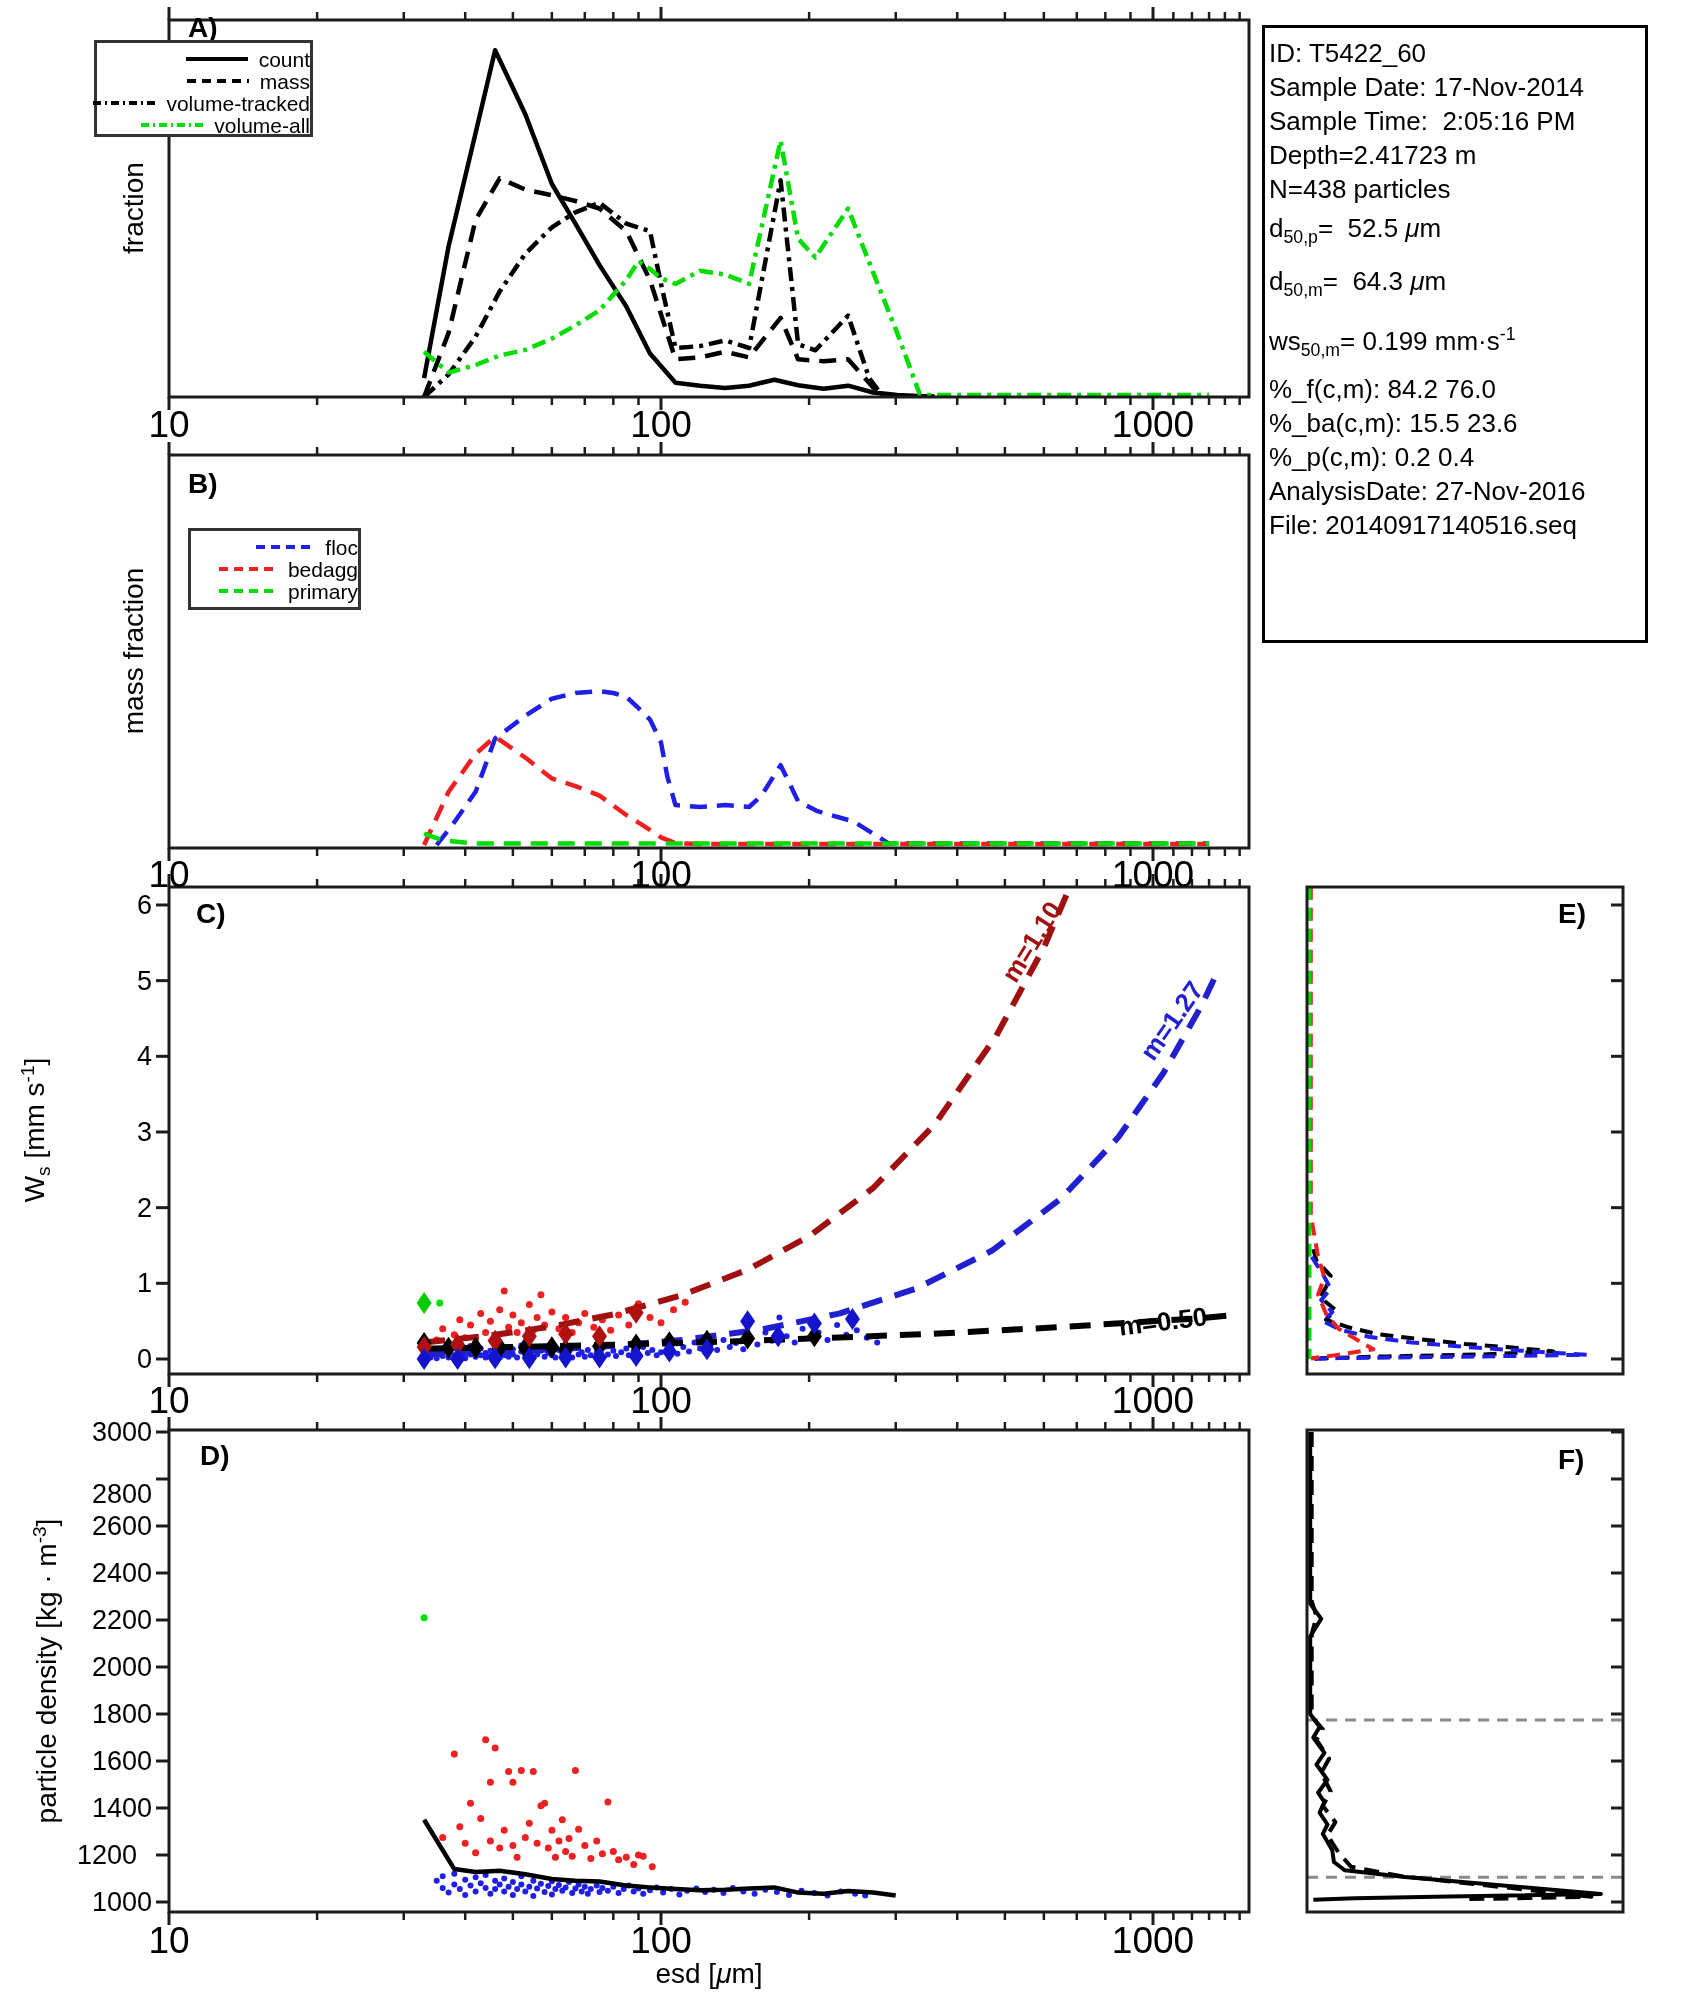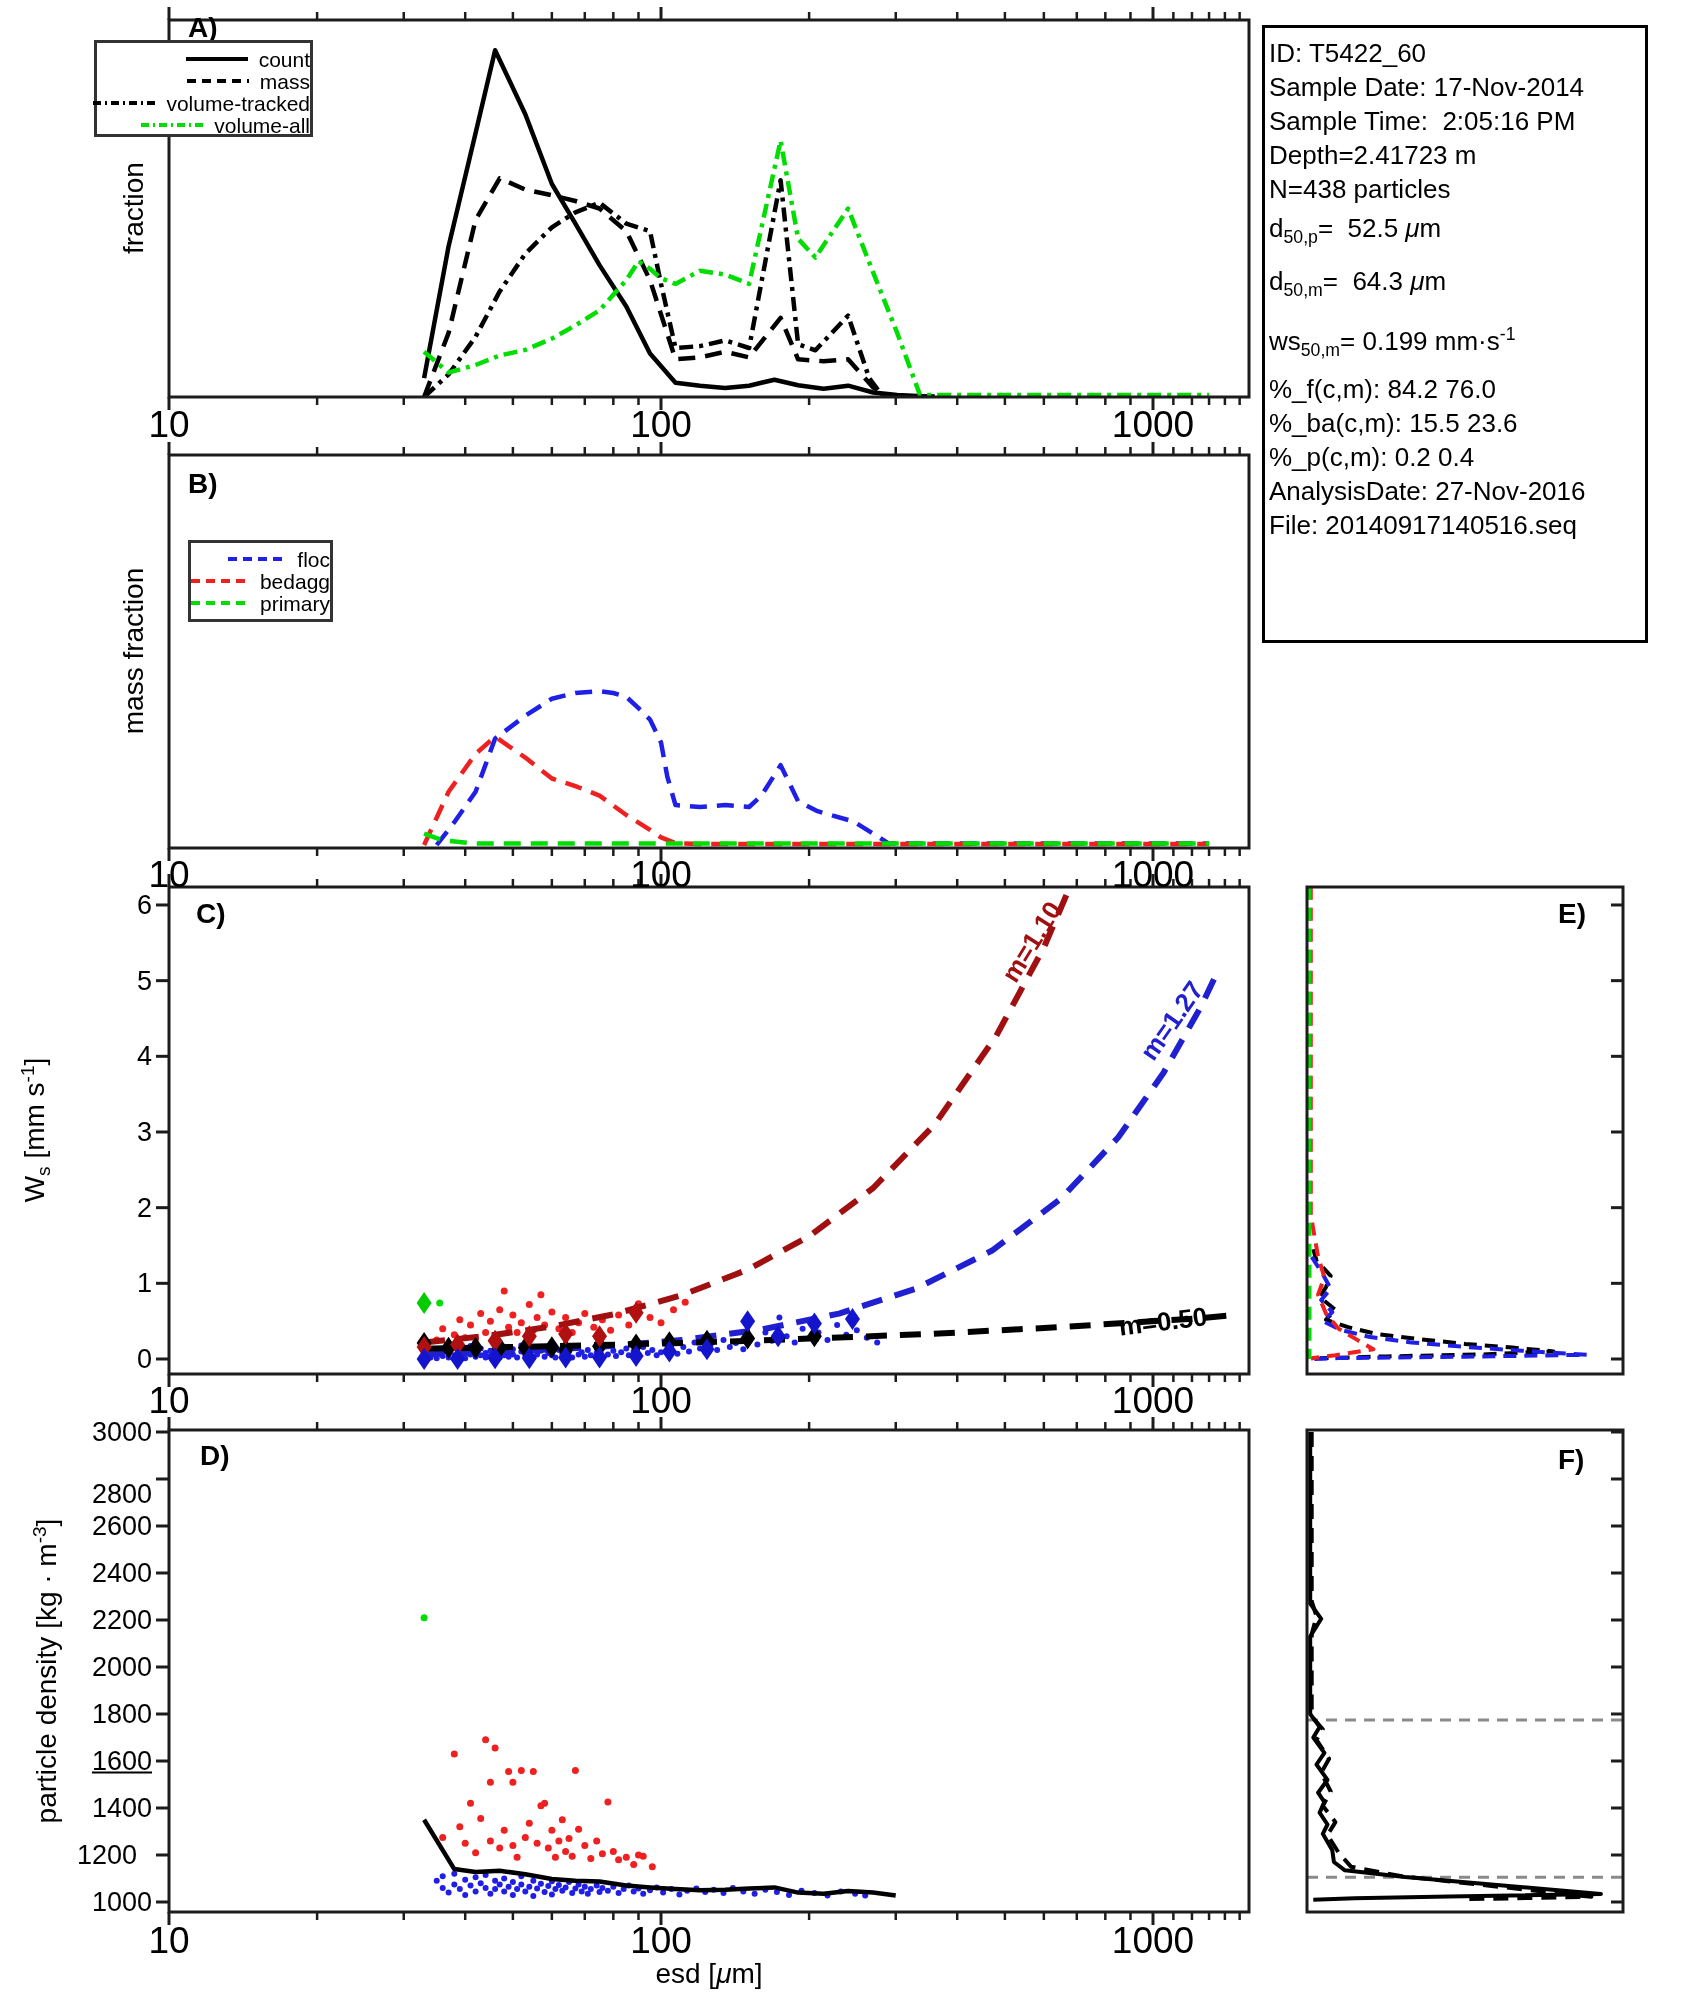--- a/index.html
+++ b/index.html
@@ -681,21 +681,21 @@
       <div class="yticklab" style="left: 62px; top: 1207.66px;">2</div>
       <div class="yticklab" style="left: 62px; top: 1131.99px;">3</div>
       <div class="yticklab" style="left: 62px; top: 1056.32px;">4</div>
       <div class="yticklab" style="left: 62px; top: 980.65px;">5</div>
       <div class="yticklab" style="left: 62px; top: 904.98px;">6</div>
     </div>
   <div id="yticks-d">
       <div class="yticklab" style="left: 62px; top: 1902px;">1000</div>
       <div class="yticklab" style="left: 62px; top: 1855px; text-align: center;">1200</div>
       <div class="yticklab" style="left: 62px; top: 1808px;">1400</div>
-      <div class="yticklab" style="left: 62px; top: 1761px; text-decoration: underline;">1600</div>
+      <div class="yticklab" style="left: 62px; top: 1761px;">1600</div>
       <div class="yticklab" style="left: 62px; top: 1714px;">1800</div>
       <div class="yticklab" style="left: 62px; top: 1667px;">2000</div>
       <div class="yticklab" style="left: 62px; top: 1620px;">2200</div>
       <div class="yticklab" style="left: 62px; top: 1573px;">2400</div>
       <div class="yticklab" style="left: 62px; top: 1526px;">2600</div>
       <div class="yticklab" style="left: 62px; top: 1479px; margin-top: 15px;">2800</div>
       <div class="yticklab" style="left: 62px; top: 1432px;">3000</div>
     </div>
 
   <div class="legend" id="legend-a" style="left:94px;top:40px;width:219px;height:97px;">
@@ -717,21 +717,21 @@
         </svg>
         <span class="leglab">volume-tracked</span>
       </div>
       <div class="legrow">
         <svg width="66" height="10">
           <line x1="2" y1="5" x2="64" y2="5" stroke="#00dd00" stroke-width="4" stroke-dasharray="8 4 2 4"></line>
         </svg>
         <span class="leglab">volume-all</span>
       </div>
     </div>
-  <div class="legend" id="legend-b" style="left:188px;top:528px;width:145px;height:82px;margin-top:12px;">
+  <div class="legend" id="legend-b" style="left:188px;top:528px;width:173px;height:82px;">
       <div class="legrow">
         <svg width="62" height="10">
           <line x1="2" y1="5" x2="60" y2="5" stroke="#1f1fe8" stroke-width="4" stroke-dasharray="9 6"></line>
         </svg>
         <span class="leglab">floc</span>
       </div>
       <div class="legrow">
         <svg width="62" height="10">
           <line x1="2" y1="5" x2="60" y2="5" stroke="#ee2020" stroke-width="4" stroke-dasharray="9 6"></line>
         </svg>

